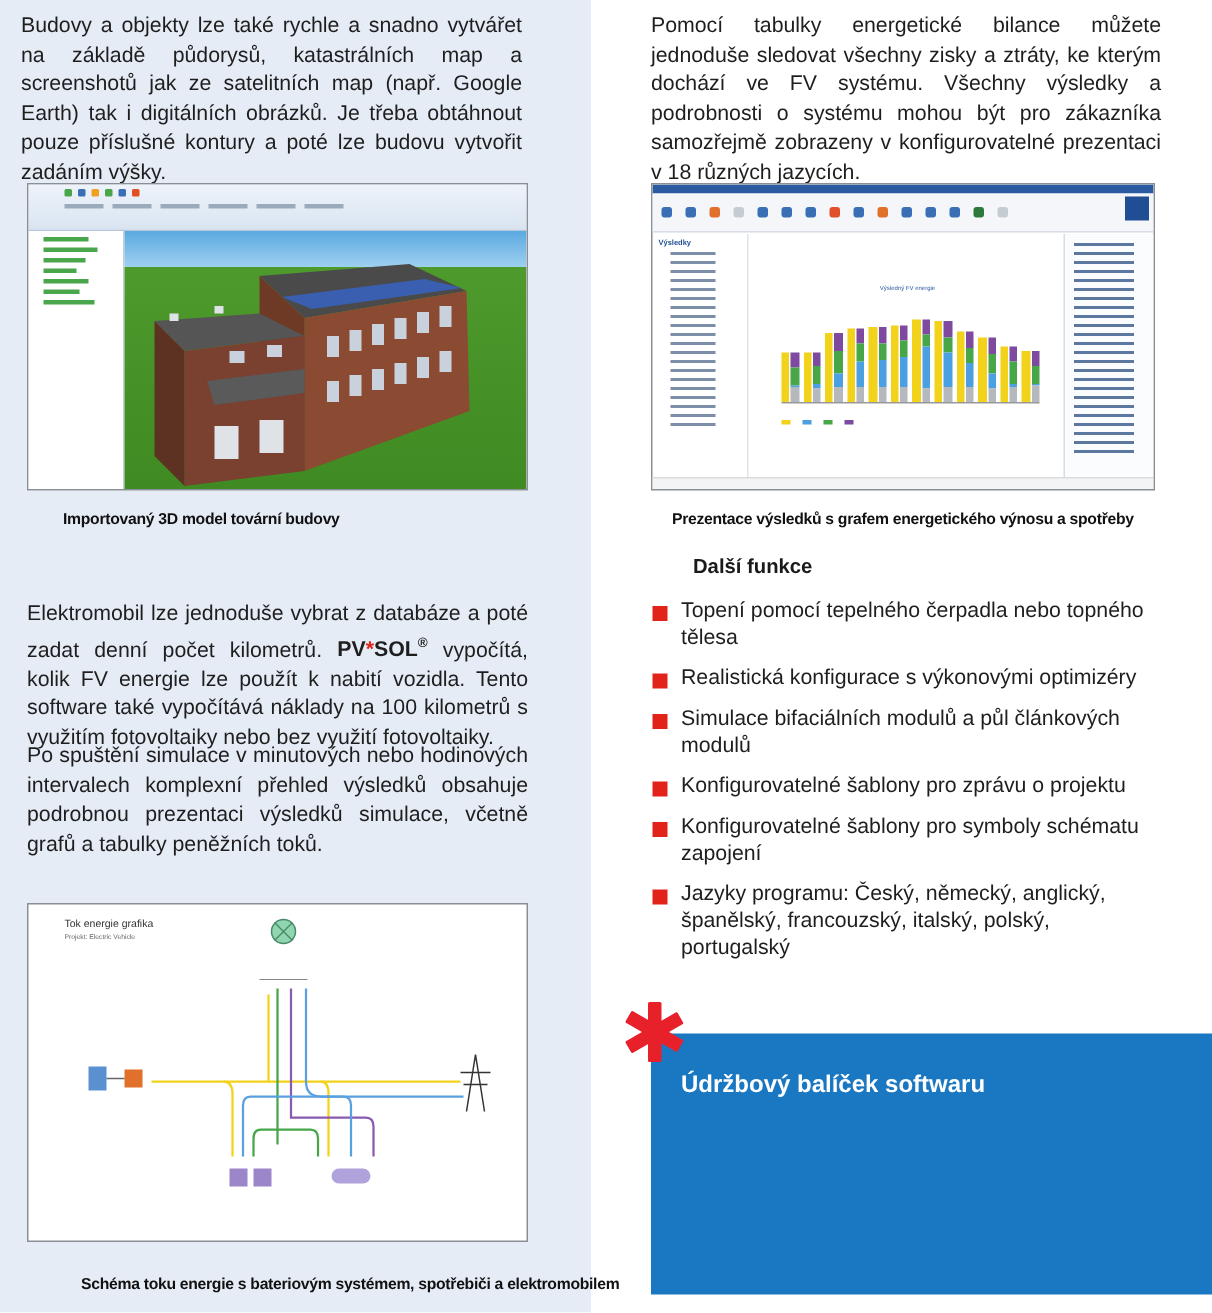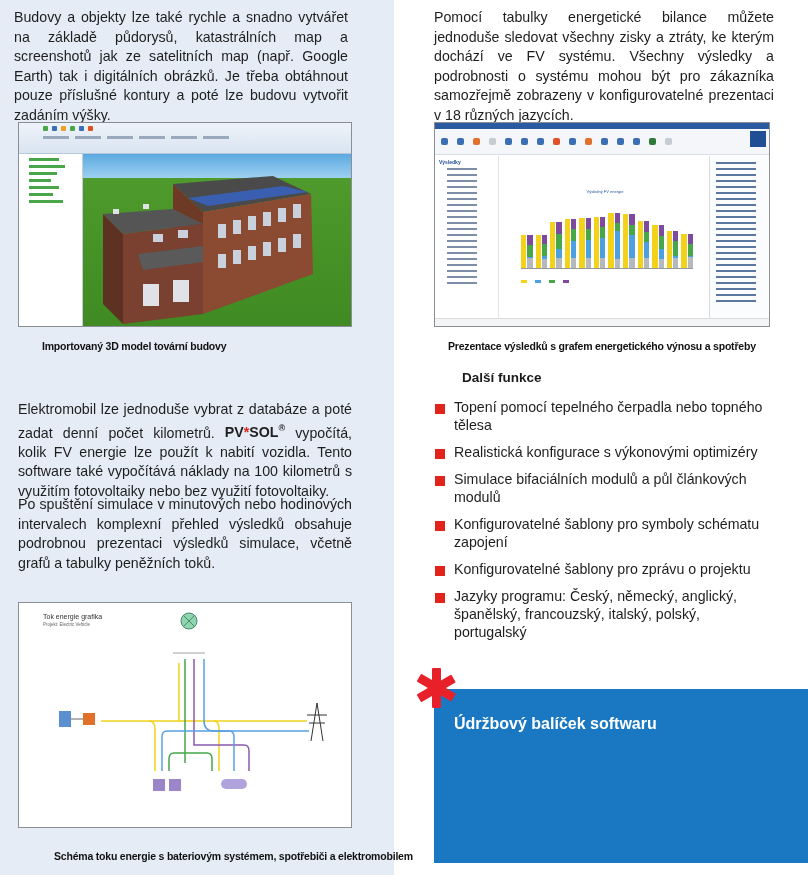--- a/index.html
+++ b/index.html
@@ -365,22 +365,22 @@
   <div class="res-statusbar"></div>
 </div>
 <div class="caption" style="left:434px; top:340px;margin-left:14px;">Prezentace výsledků s grafem energetického výnosu a spotřeby</div>
 
 <div class="section-heading" style="left:434px; top:370px;padding-left:28px;">Další funkce</div>
 
 <ul class="feat-list">
   <li><span class="bullet"></span><span>Topení pomocí tepelného čerpadla nebo topného tělesa</span></li>
   <li><span class="bullet"></span><span>Realistická konfigurace s výkonovými optimizéry</span></li>
   <li><span class="bullet"></span><span>Simulace bifaciálních modulů a půl článkových modulů</span></li>
+  <li><span class="bullet"></span><span>Konfigurovatelné šablony pro zprávu o projektu</span></li>
   <li><span class="bullet"></span><span>Konfigurovatelné šablony pro symboly schématu zapojení</span></li>
-  <li><span class="bullet"></span><span>Konfigurovatelné šablony pro zprávu o projektu</span></li>
   <li><span class="bullet"></span><span>Jazyky programu: Český, německý, anglický, španělský, francouzský, italský, polský, portugalský</span></li>
 </ul>
 
 <div class="maint-box">
   <div class="maint-title">Údržbový balíček softwaru</div>
 </div>
 
 <svg class="asterisk" viewBox="0 0 48 48">
   <g fill="#e8202a">
     <rect x="20" y="4" width="9" height="40" rx="1"></rect>

